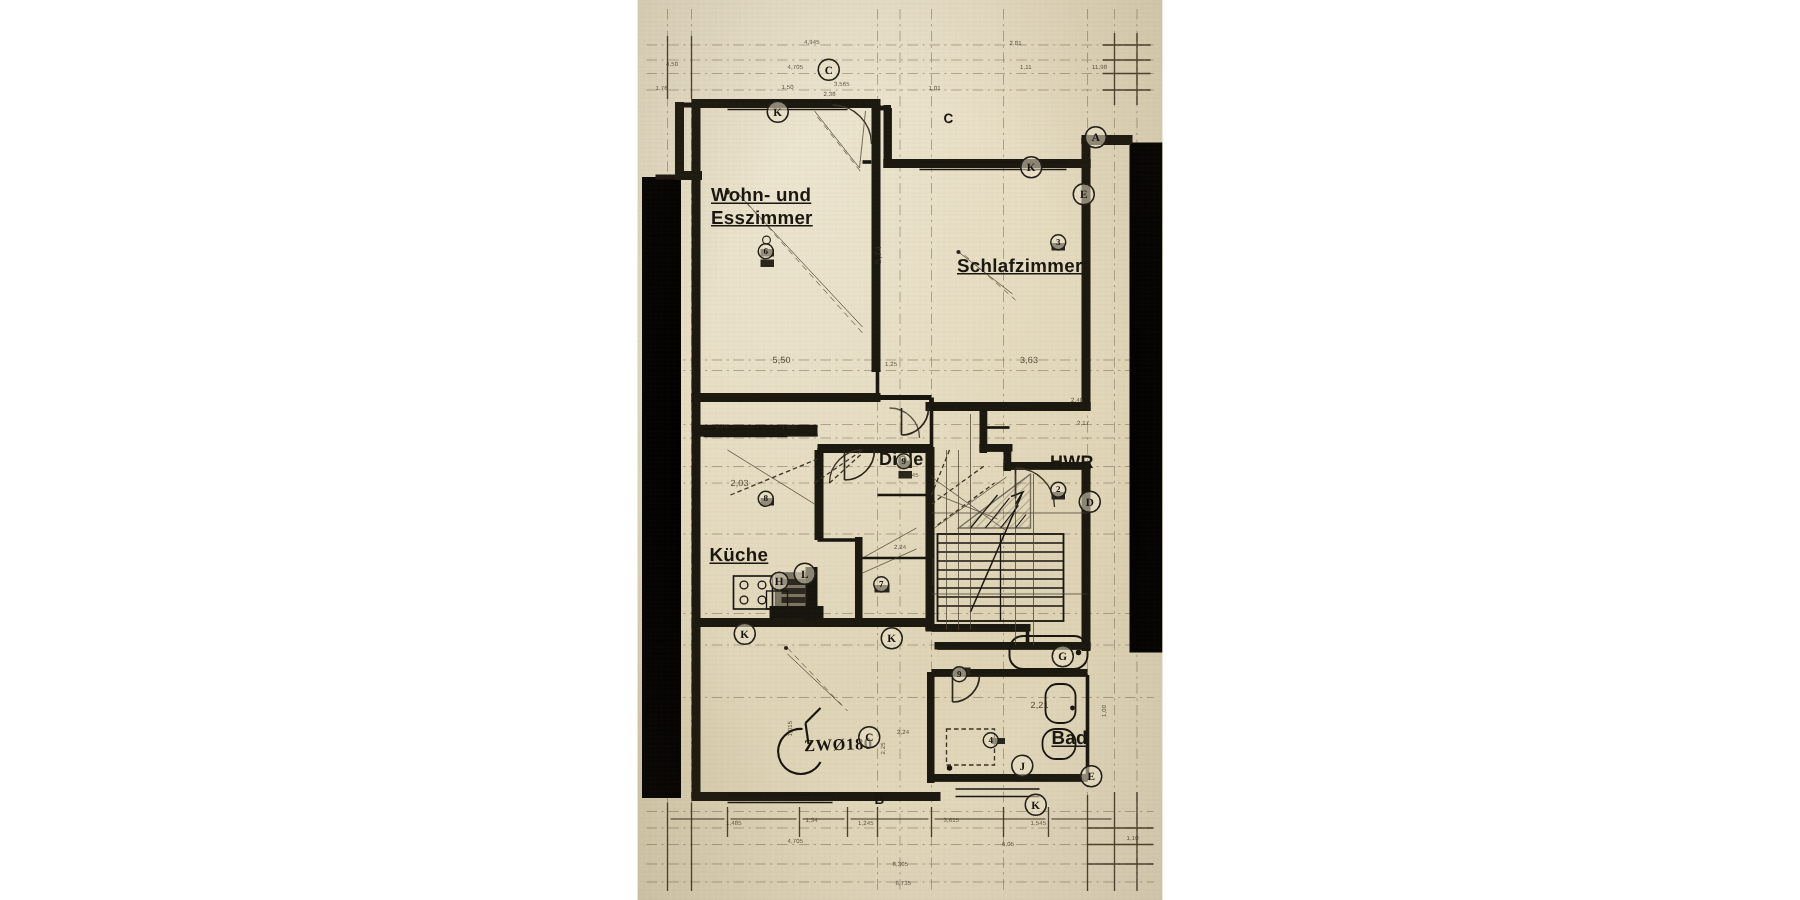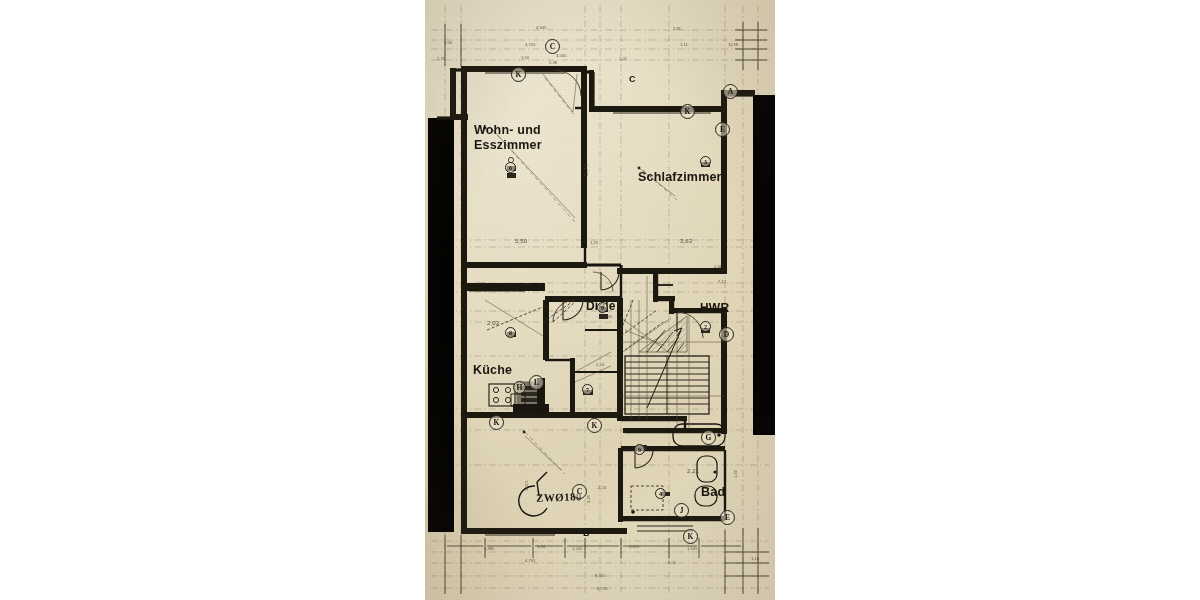--- a/index.html
+++ b/index.html
@@ -22,21 +22,21 @@
   }
   #vign{position:absolute;inset:0;pointer-events:none;
     background:radial-gradient(ellipse at 50% 50%, rgba(0,0,0,0) 55%, rgba(90,70,40,.16) 100%);}
 
   .svgwrap{position:absolute;inset:0;}
   svg{display:block;}
 
   
   .rlabel{position:absolute;font-weight:bold;color:#1a1710;letter-spacing:.2px;
           font-family:"Liberation Sans",sans-serif;white-space:nowrap;}
-  .rl-big{font-size:12.5px;line-height:15px;}
+  .rl-big{font-size:12.5px;line-height:15px;text-decoration:underline;}
   .rl-mid{font-size:12px;}
 
   
   .dim{position:absolute;font-family:"Liberation Sans",sans-serif;font-size:5px;
        color:#3a3222;white-space:nowrap;opacity:.85;letter-spacing:.1px;}
   .dim.t4{font-size:4px;opacity:.8;}
   .dim.t6{font-size:6px;}
 
   
   .bub{position:absolute;border:1.2px solid #23201a;border-radius:50%;

